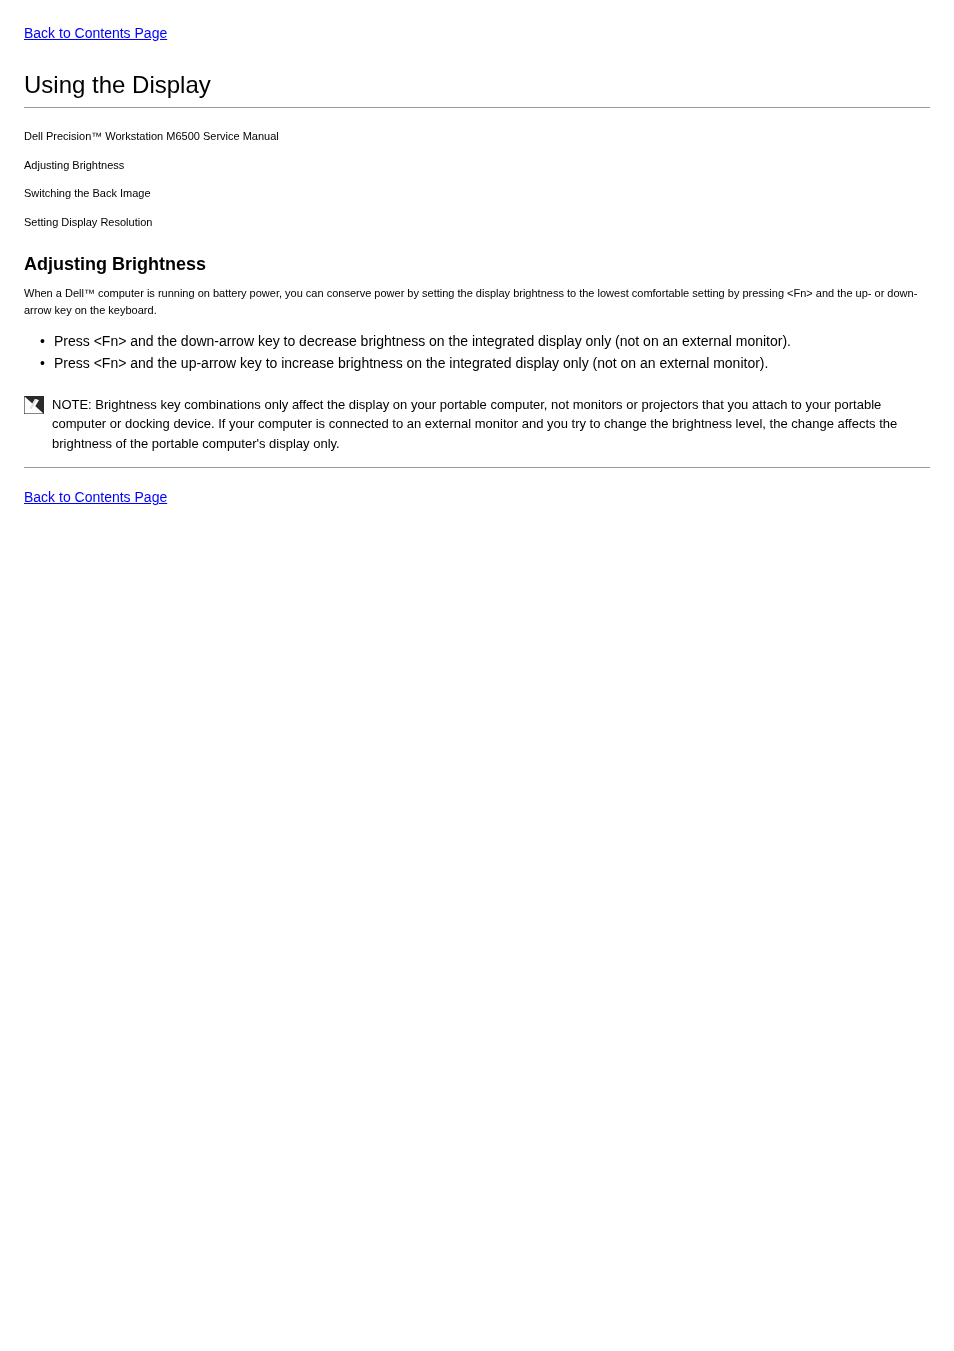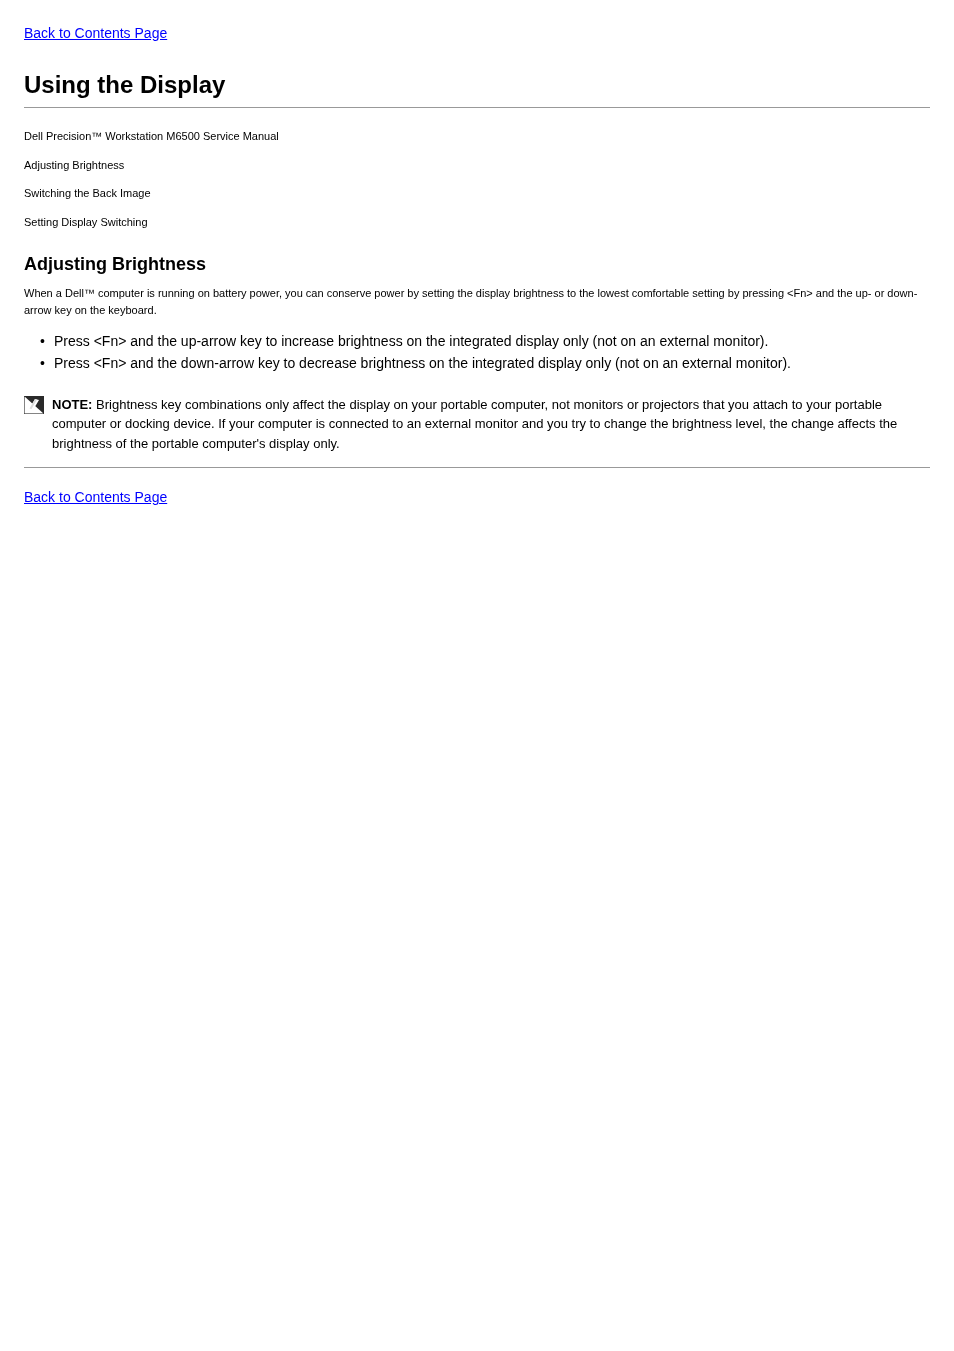--- a/index.html
+++ b/index.html
@@ -14,21 +14,21 @@
       padding: 24px;
     }
     .link {
       color: #0000ff;
       font-size: 14px;
       display: inline-block;
       margin-bottom: 30px;
     }
     .heading-1 {
       font-size: 24px;
-      font-weight: bold;
+      font-weight: normal;
       color: #000000;
       margin-bottom: 8px;
     }
     hr.rule {
       border: none;
       border-top: 1px solid #999999;
       margin-bottom: 20px;
     }
     .paragraph {
       font-size: 11px;
@@ -72,44 +72,44 @@
       width: 20px;
       height: 18px;
       margin-top: 1px;
     }
     .note-text {
       font-size: 13px;
       line-height: 1.5;
       color: #000000;
     }
     .note-text .note-label {
-      font-weight: bold;
+      font-weight: normal;
     }
   </style>
 </head>
 <body>
 
 
 
 <a class="link" href="#">Back to Contents Page</a>
 
 <h1 class="heading-1">Using the Display</h1>
 <hr class="rule">
 
 <p class="paragraph">Dell Precision™ Workstation M6500 Service Manual</p>
 <p class="paragraph">Adjusting Brightness</p>
 <p class="paragraph">Switching the Back Image</p>
-<p class="paragraph">Setting Display Switching</p>
+<p class="paragraph">Setting Display Resolution</p>
 
 <h2 class="subheading">Adjusting Brightness</h2>
 <p class="paragraph">When a Dell™ computer is running on battery power, you can conserve power by setting the display brightness to the lowest comfortable setting by pressing &lt;Fn&gt; and the up- or down-arrow key on the keyboard.</p>
 
 <ul class="list">
+  <li>Press &lt;Fn&gt; and the down-arrow key to decrease brightness on the integrated display only (not on an external monitor).</li>
   <li>Press &lt;Fn&gt; and the up-arrow key to increase brightness on the integrated display only (not on an external monitor).</li>
-  <li>Press &lt;Fn&gt; and the down-arrow key to decrease brightness on the integrated display only (not on an external monitor).</li>
 </ul>
 
 <div class="note-block">
   <span class="note-icon">
     <svg viewBox="0 0 20 18" xmlns="http://www.w3.org/2000/svg">
       <rect x="0" y="0" width="20" height="18" fill="#ffffff" stroke="#333333" stroke-width="1.2"></rect>
       <polygon points="0,0 20,0 20,18" fill="#2a2a2a"></polygon>
       <path d="M11 3 L15 4 L9 14 L5 13 Z" fill="#ffffff"></path>
       <path d="M11 3 L13 3.4 L7.5 13 L5.5 12.6 Z" fill="#dddddd"></path>
     </svg>

